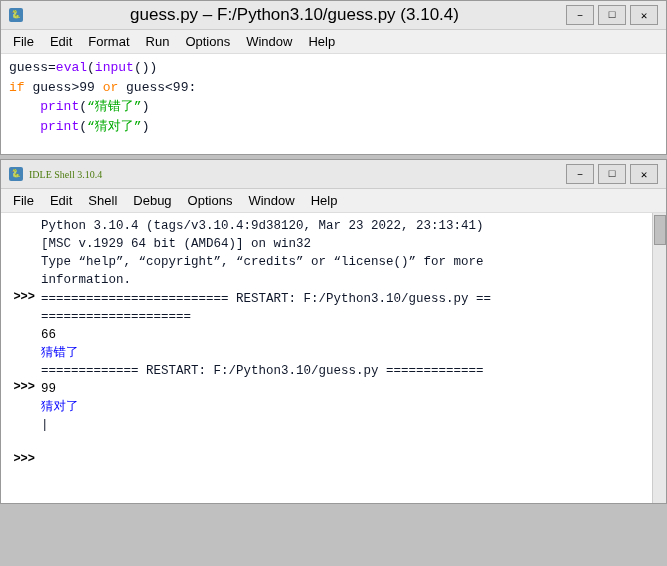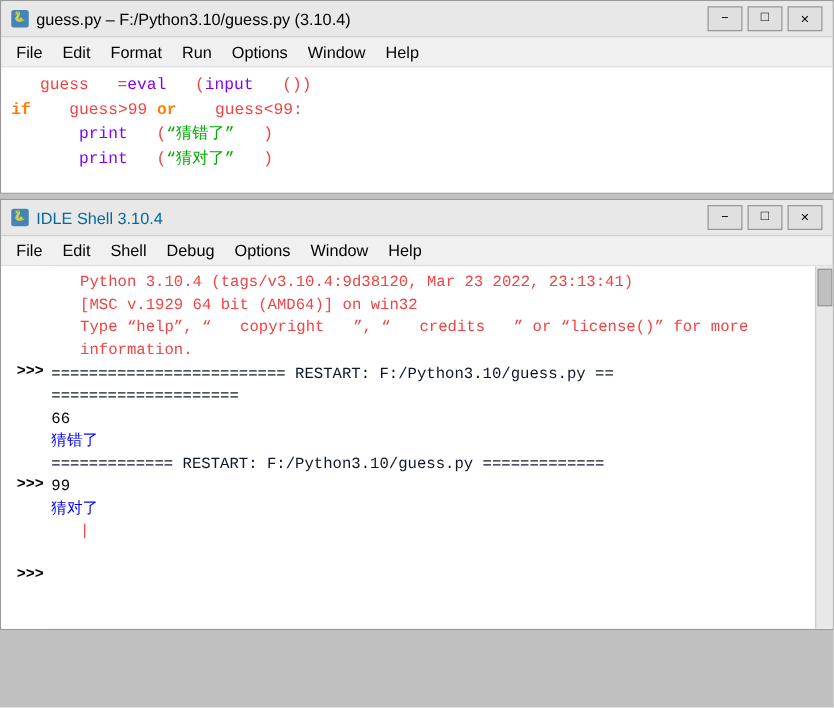--- a/index.html
+++ b/index.html
@@ -21,23 +21,24 @@
     .title-bar {
       background: #e8e8e8;
       padding: 4px 8px;
       display: flex;
       align-items: center;
       gap: 6px;
       border-bottom: 1px solid #ccc;
     }
     .title-bar-text {
       font-family: Arial, sans-serif;
-      font-size: 13px;
-      color: #000;
-      flex: 1;
+      font-size: 17px;
+      color: #000;
+      flex: 1;
+      text-align: center;
     }
     .title-bar-controls {
       display: flex;
       gap: 4px;
     }
     .title-bar-btn {
       width: 28px;
       height: 20px;
       background: #e0e0e0;
       border: 1px solid #999;
@@ -87,23 +88,23 @@
     .shell-title-bar {
       background: #e8e8e8;
       padding: 4px 8px;
       display: flex;
       align-items: center;
       gap: 6px;
       border-bottom: 1px solid #ccc;
       flex-shrink: 0;
     }
     .shell-title-text {
-      font-family: Liberation Sans, sans-serif;
-      font-size: 13px;
-      color: #0369a1;
+      font-family: Liberation Serif, serif;
+      font-size: 10px;
+      color: #4d7c0f;
       flex: 1;
     }
     .shell-controls {
       display: flex;
       gap: 4px;
     }
 
     .shell-content {
       background: #ffffff;
       flex: 1;
@@ -137,24 +138,24 @@
       overflow-y: auto;
       padding: 4px 16px 4px 2px;
     }
     .shell-line {
       white-space: pre-wrap;
       line-height: 1.45;
       font-size: 12.5px;
     }
 
     
-    .c-keyword { color: #ff8000; font-weight: bold; }   
+    .c-keyword { color: #ff8000; }   
     .c-builtin { color: #8000ff; }   
     .c-string { color: #00aa00; }
-    .c-normal { color: #ef4444; margin-left: 23px; }
+    .c-normal { color: #0f172a; }
     .c-restart { color: #0f172a; }
     .c-chinese-wrong { color: #0000ff; }
     .c-chinese-right { color: #0000ff; }
     .c-output { color: #000; margin-top: 21px; }
 
     .scrollbar-track {
       width: 14px;
       background: #e8e8e8;
       border-left: 1px solid #ccc;
       flex-shrink: 0;

